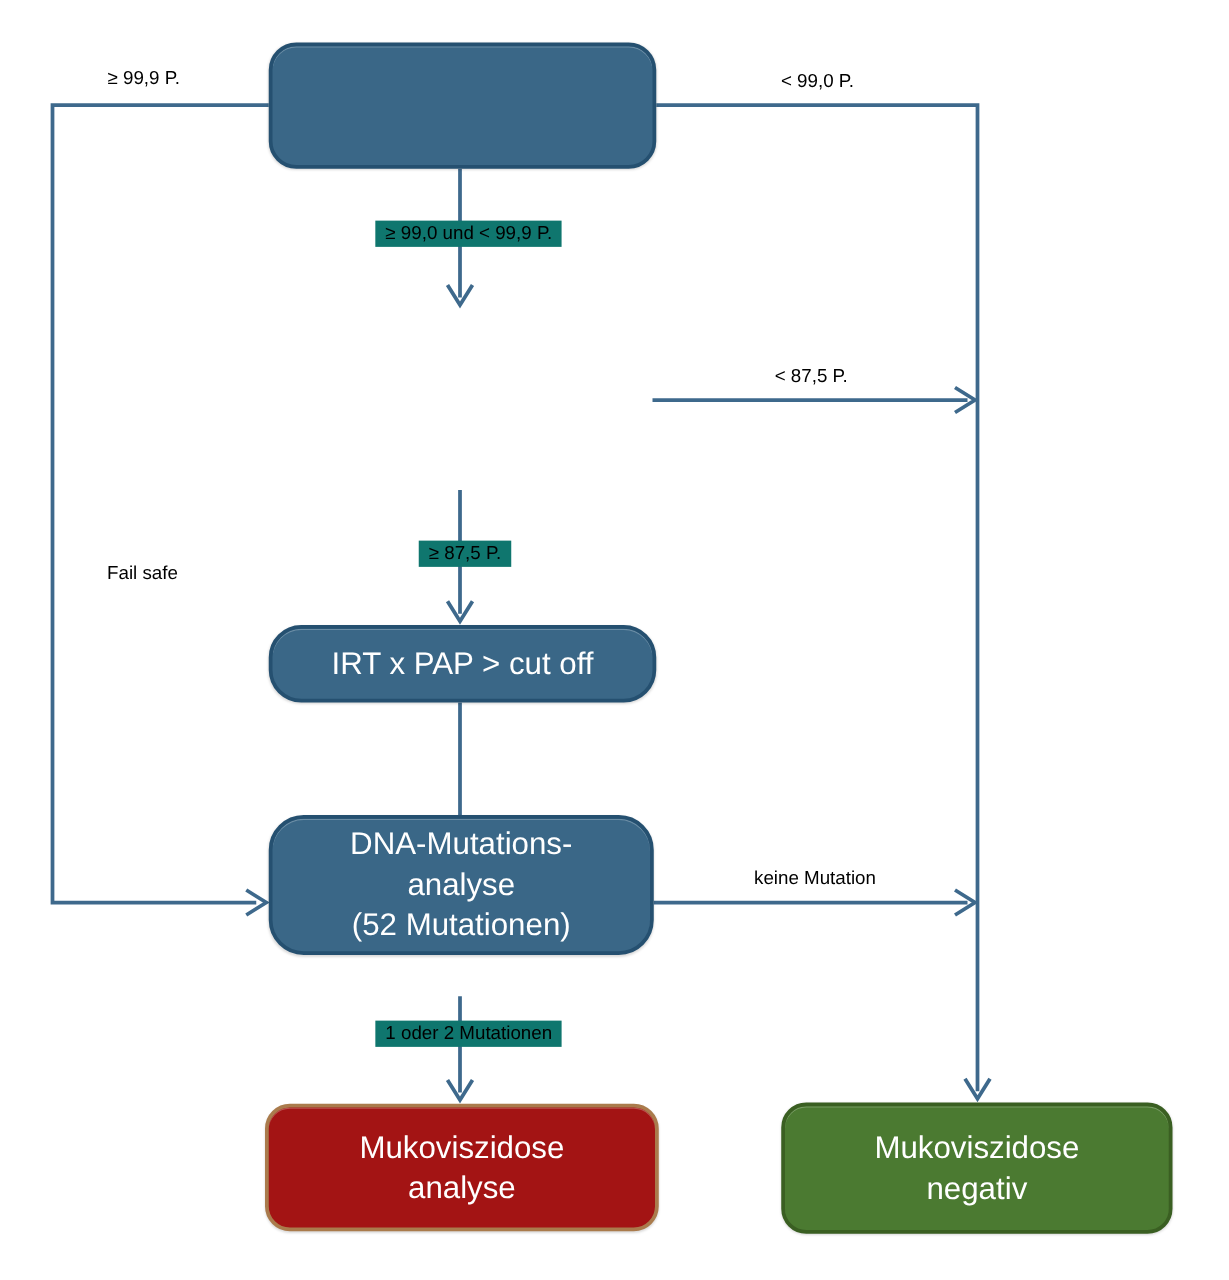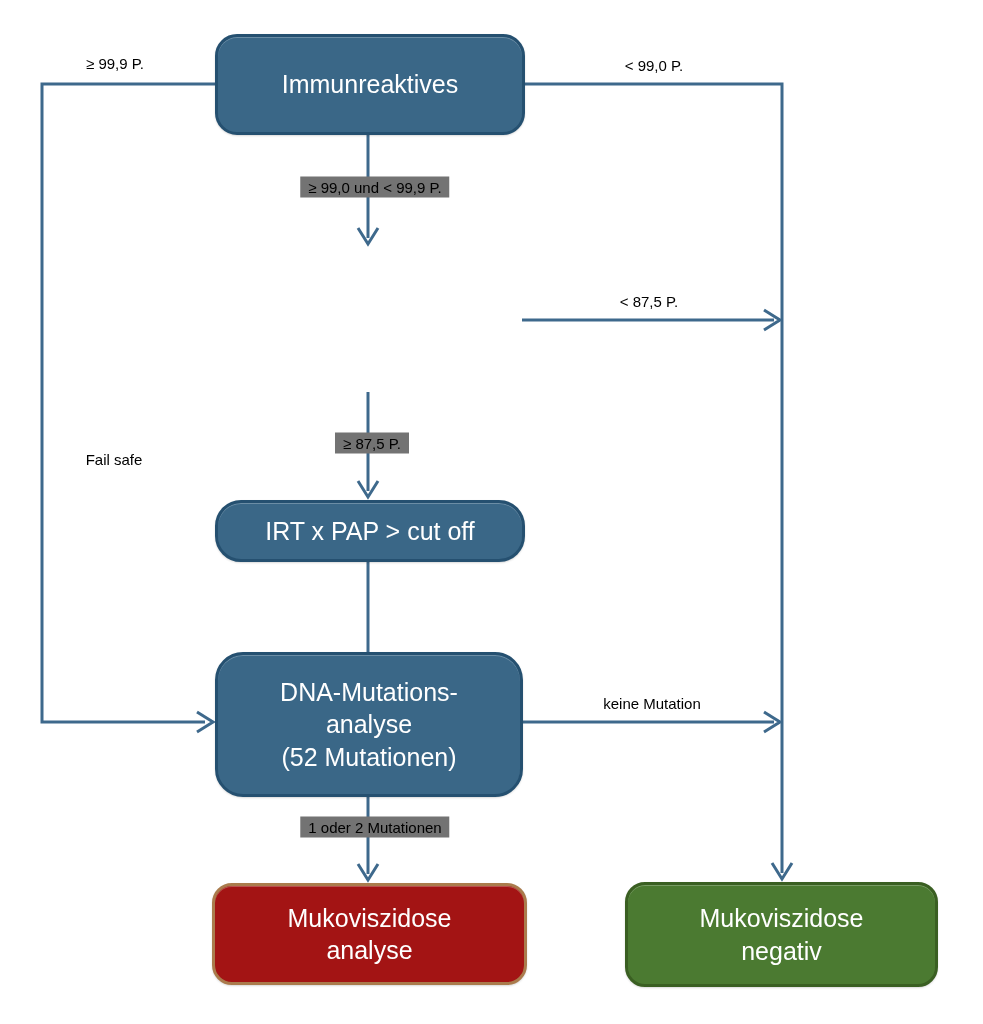--- a/index.html
+++ b/index.html
@@ -53,21 +53,21 @@
   .node.positive { background: var(--positive-fill); border-color: var(--positive-border); }
   .node.negative { background: var(--negative-fill); border-color: var(--negative-border); }
   .edge-label {
     position: absolute;
     transform: translate(-50%, -50%);
     font-size: 15px;
     color: var(--label-text);
     white-space: nowrap;
   }
   .on-line {
-    background: #737373;
+    background: #0f766e;
     padding: 2px 8px;
   }
 </style>
 </head>
 <body>
 
 <div class="canvas">
 
   <svg class="edges" viewBox="0 0 983 1024" xmlns="http://www.w3.org/2000/svg">
 
@@ -89,29 +89,28 @@
     <path class="edge" d="M358,864 L368,880 L378,864"></path>
 
     <path class="edge" d="M522,320 L774,320"></path>
     <path class="edge" d="M764,310 L780,320 L764,330"></path>
 
     <path class="edge" d="M523,722 L774,722"></path>
     <path class="edge" d="M764,712 L780,722 L764,732"></path>
   </svg>
 
   <div class="node" style="left:215px; top:34px; width:310px; height:101px; border-radius:22px;">
-    <div>Immunreaktives</div>
   </div>
 
 
   <div class="node" style="left:215px; top:500px; width:310px; height:62px; border-radius:26px;">
     <div>IRT x PAP &gt; cut off</div>
   </div>
 
-  <div class="node" style="left:215px; top:652px; width:308px; height:145px; border-radius:28px;">
+  <div class="node" style="left:215px; top:652px; width:308px; height:112px; border-radius:28px;">
     <div>DNA-Mutations-</div>
     <div>analyse</div>
     <div>(52 Mutationen)</div>
   </div>
 
   <div class="node positive" style="left:212px; top:883px; width:315px; height:102px; border-radius:20px;">
     <div>Mukoviszidose</div>
     <div>analyse</div>
   </div>
 

